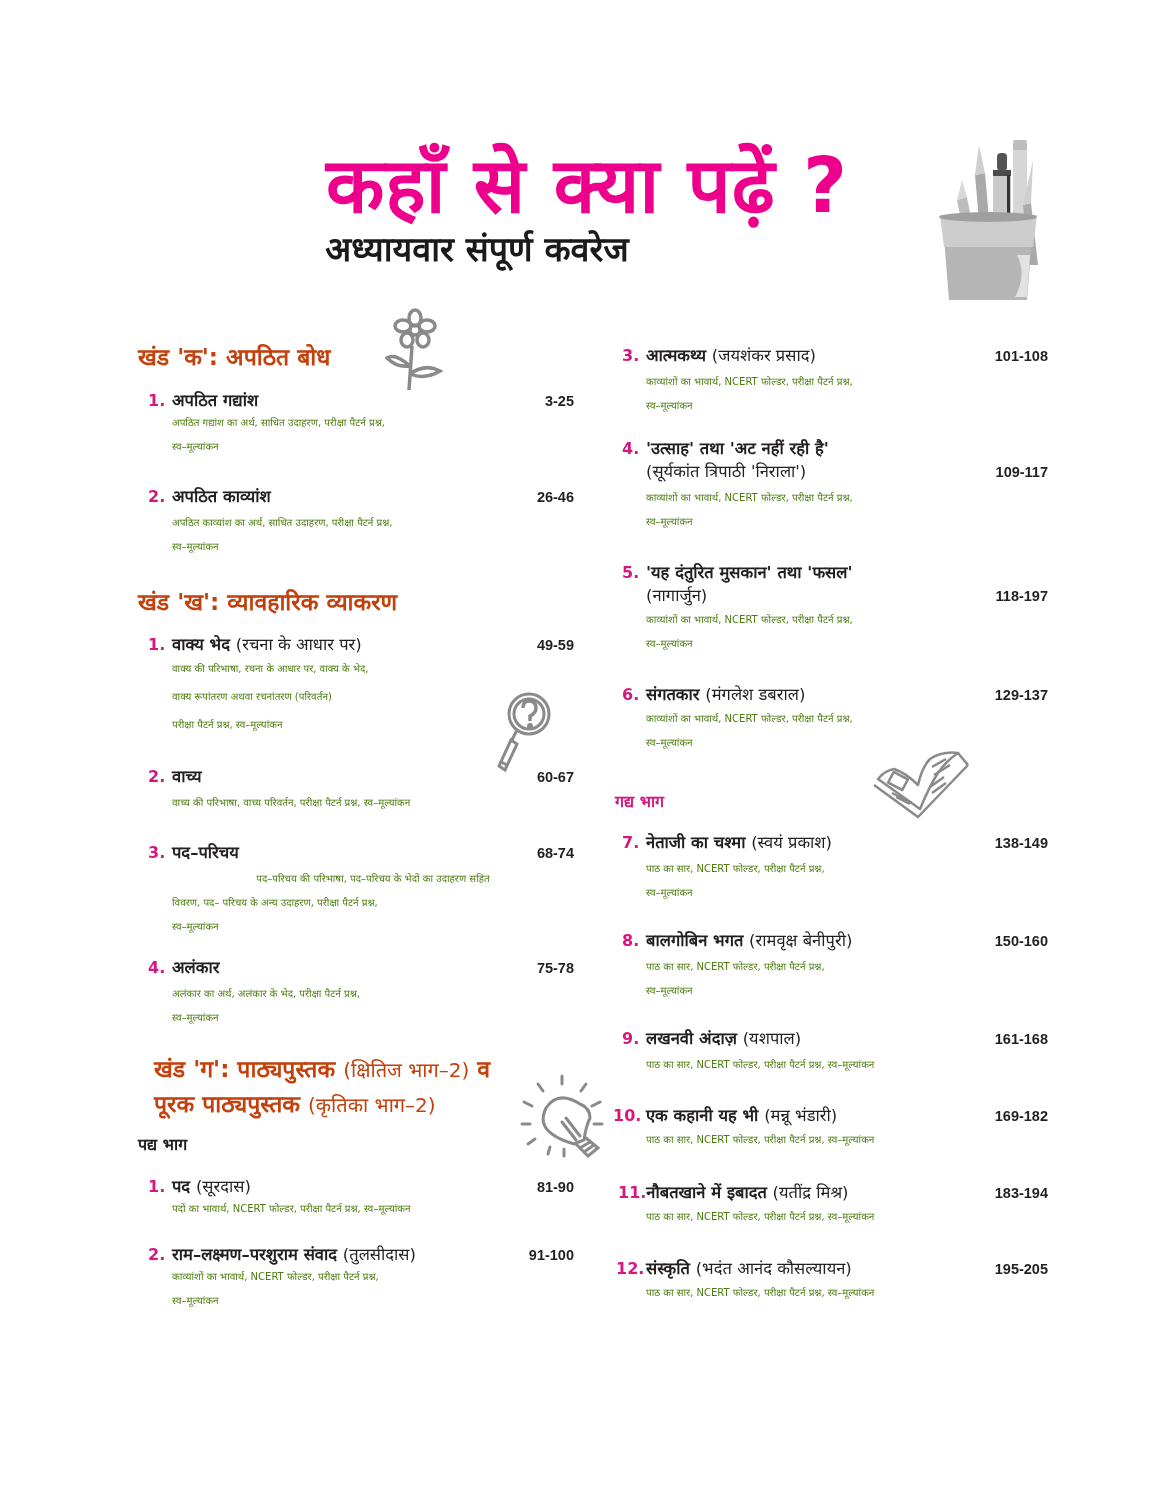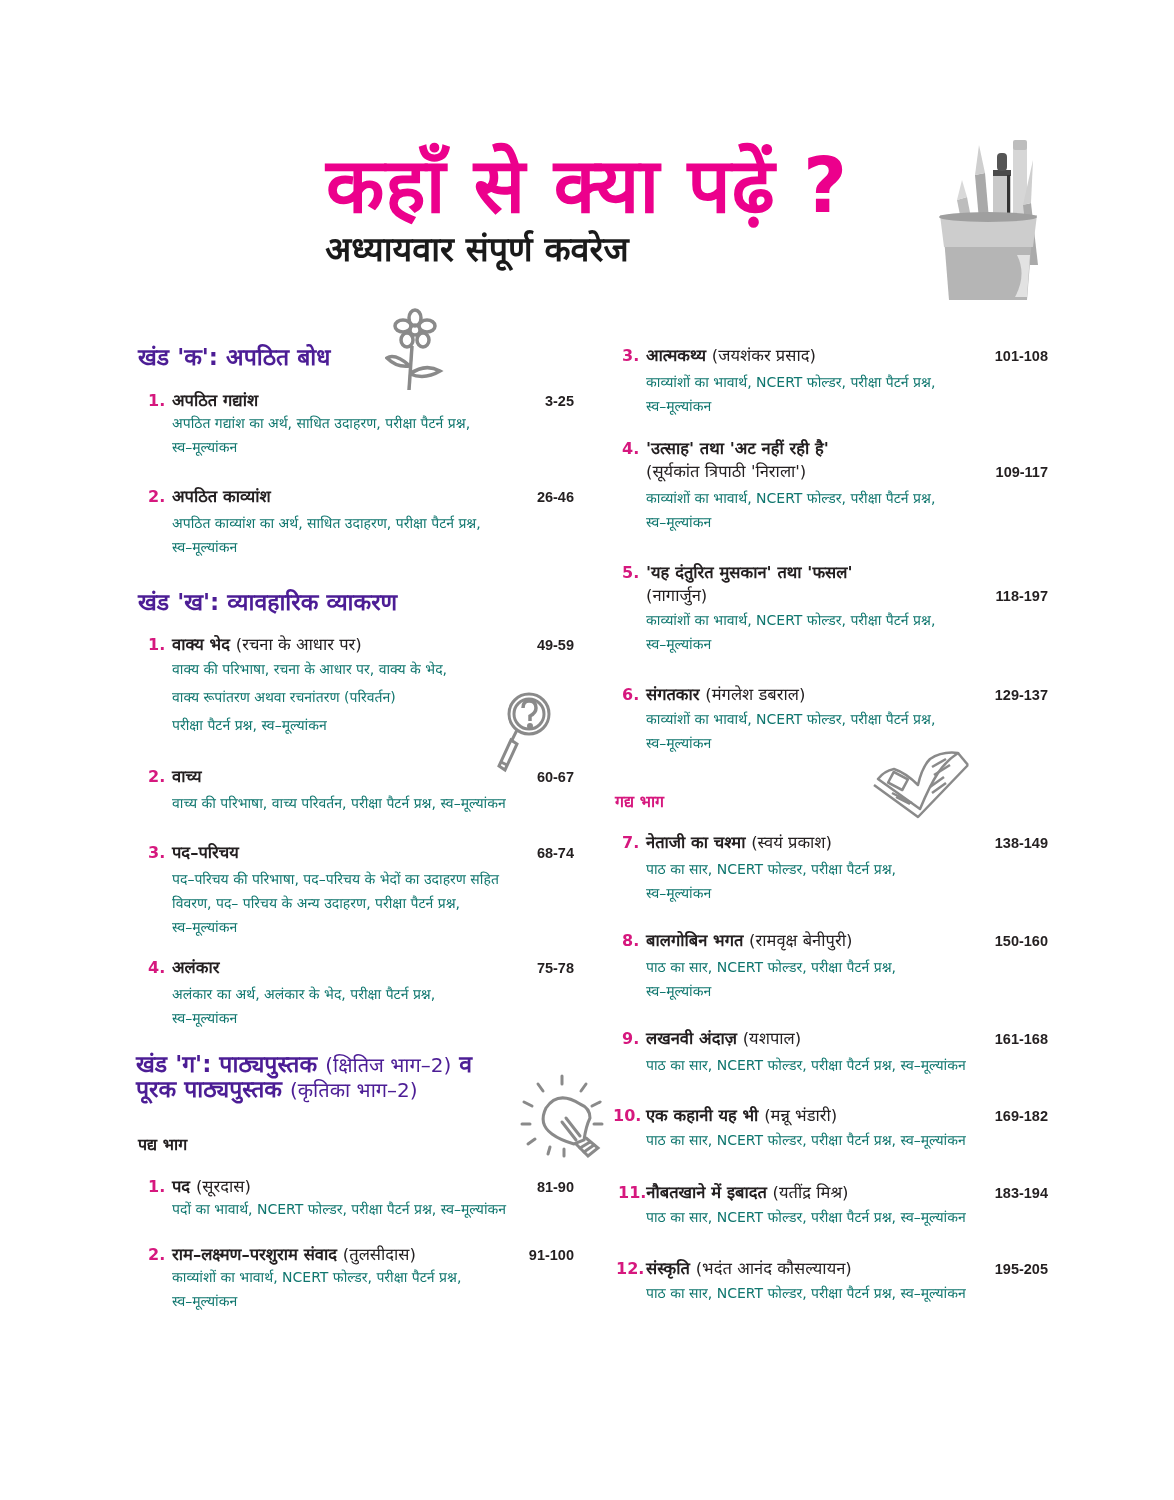--- a/index.html
+++ b/index.html
@@ -11,38 +11,38 @@
   .title-main {
     left:0; width:1174px; top:148px; text-align:center;
     font-size:76px; font-weight:bold; color:#ec008c; line-height:1;
     letter-spacing:1px;
   }
   .title-sub {
     left:0; width:954px; top:232px; text-align:center;
     font-size:34px; font-weight:bold; color:#1a1a1a; line-height:1;
   }
   .khand {
-    font-size:23px; font-weight:bold; color:#4c1d95; line-height:1.3;
+    font-size:23px; font-weight:bold; color:#c2410c; line-height:1.3;
   }
   .khand .paren { font-weight:normal; font-size:20px; }
   .subhead { font-size:16px; font-weight:bold; color:#231f20; }
   .subhead.pink { color:#d6187e; }
   .entry { position:absolute; }
   .entry .row { display:flex; align-items:baseline; }
   .entry .num {
     color:#d6187e; font-size:16px; font-weight:bold; min-width:24px;
   }
   .entry .ttl { font-size:16.5px; font-weight:bold; color:#231f20; }
   .entry .ttl .author { font-weight:normal; }
   .entry .pages {
     margin-left:auto; font-family:"Liberation Sans", sans-serif;
     font-size:14.5px; font-weight:bold; color:#231f20;
   }
   .entry .desc {
-    font-size:14px; color:#0f766e; line-height:24px; margin-left:24px;
+    font-size:10px; color:#4d7c0f; line-height:24px; margin-left:24px;
   }
   .entry .line2 { font-size:16.5px; color:#231f20; margin-left:24px; }
   .icon svg { display:block; }
 </style>
 </head>
 <body>
 
 <div class="abs title-main">कहाँ से क्या पढ़ें ?</div>
 <div class="abs title-sub">अध्यायवार संपूर्ण कवरेज</div>
 
@@ -136,36 +136,36 @@
   </div>
   <div class="desc" style="margin-top:4px;">वाच्य की परिभाषा, वाच्य परिवर्तन, परीक्षा पैटर्न प्रश्न, स्व–मूल्यांकन</div>
 </div>
 
 <div class="entry" style="left:148px; top:840px; width:426px;">
   <div class="row">
     <span class="num">3.</span>
     <span class="ttl">पद–परिचय</span>
     <span class="pages">68-74</span>
   </div>
-  <div class="desc" style="margin-top:4px;">पद–परिचय की परिभाषा, पद–परिचय के भेदों का उदाहरण सहित</div>
+  <div class="desc" style="margin-top:4px;text-align:center;">पद–परिचय की परिभाषा, पद–परिचय के भेदों का उदाहरण सहित</div>
   <div class="desc">विवरण, पद– परिचय के अन्य उदाहरण, परीक्षा पैटर्न प्रश्न,</div>
   <div class="desc">स्व–मूल्यांकन</div>
 </div>
 
 <div class="entry" style="left:148px; top:955px; width:426px;">
   <div class="row">
     <span class="num">4.</span>
     <span class="ttl">अलंकार</span>
     <span class="pages">75-78</span>
   </div>
   <div class="desc" style="margin-top:4px;">अलंकार का अर्थ, अलंकार के भेद, परीक्षा पैटर्न प्रश्न,</div>
   <div class="desc">स्व–मूल्यांकन</div>
 </div>
 
-<div class="abs khand" style="left:136px; top:1052px; line-height:24px;">
+<div class="abs khand" style="left:154px; top:1052px; line-height:34px;">
   <div><span>खंड 'ग': पाठ्यपुस्तक</span> <span class="paren">(क्षितिज भाग–2)</span> <span>व</span></div>
   <div><span>पूरक पाठ्यपुस्तक</span> <span class="paren">(कृतिका भाग–2)</span></div>
 </div>
 
 <div class="abs icon" style="left:518px; top:1074px;">
   <svg width="90" height="92" viewBox="0 0 90 92" fill="none" stroke="#8a8a8a" stroke-width="3" stroke-linecap="round">
     <path d="M44 2 L44 10"></path>
     <path d="M20 10 L25 17"></path>
     <path d="M68 10 L63 17"></path>
     <path d="M6 28 L14 32"></path>

